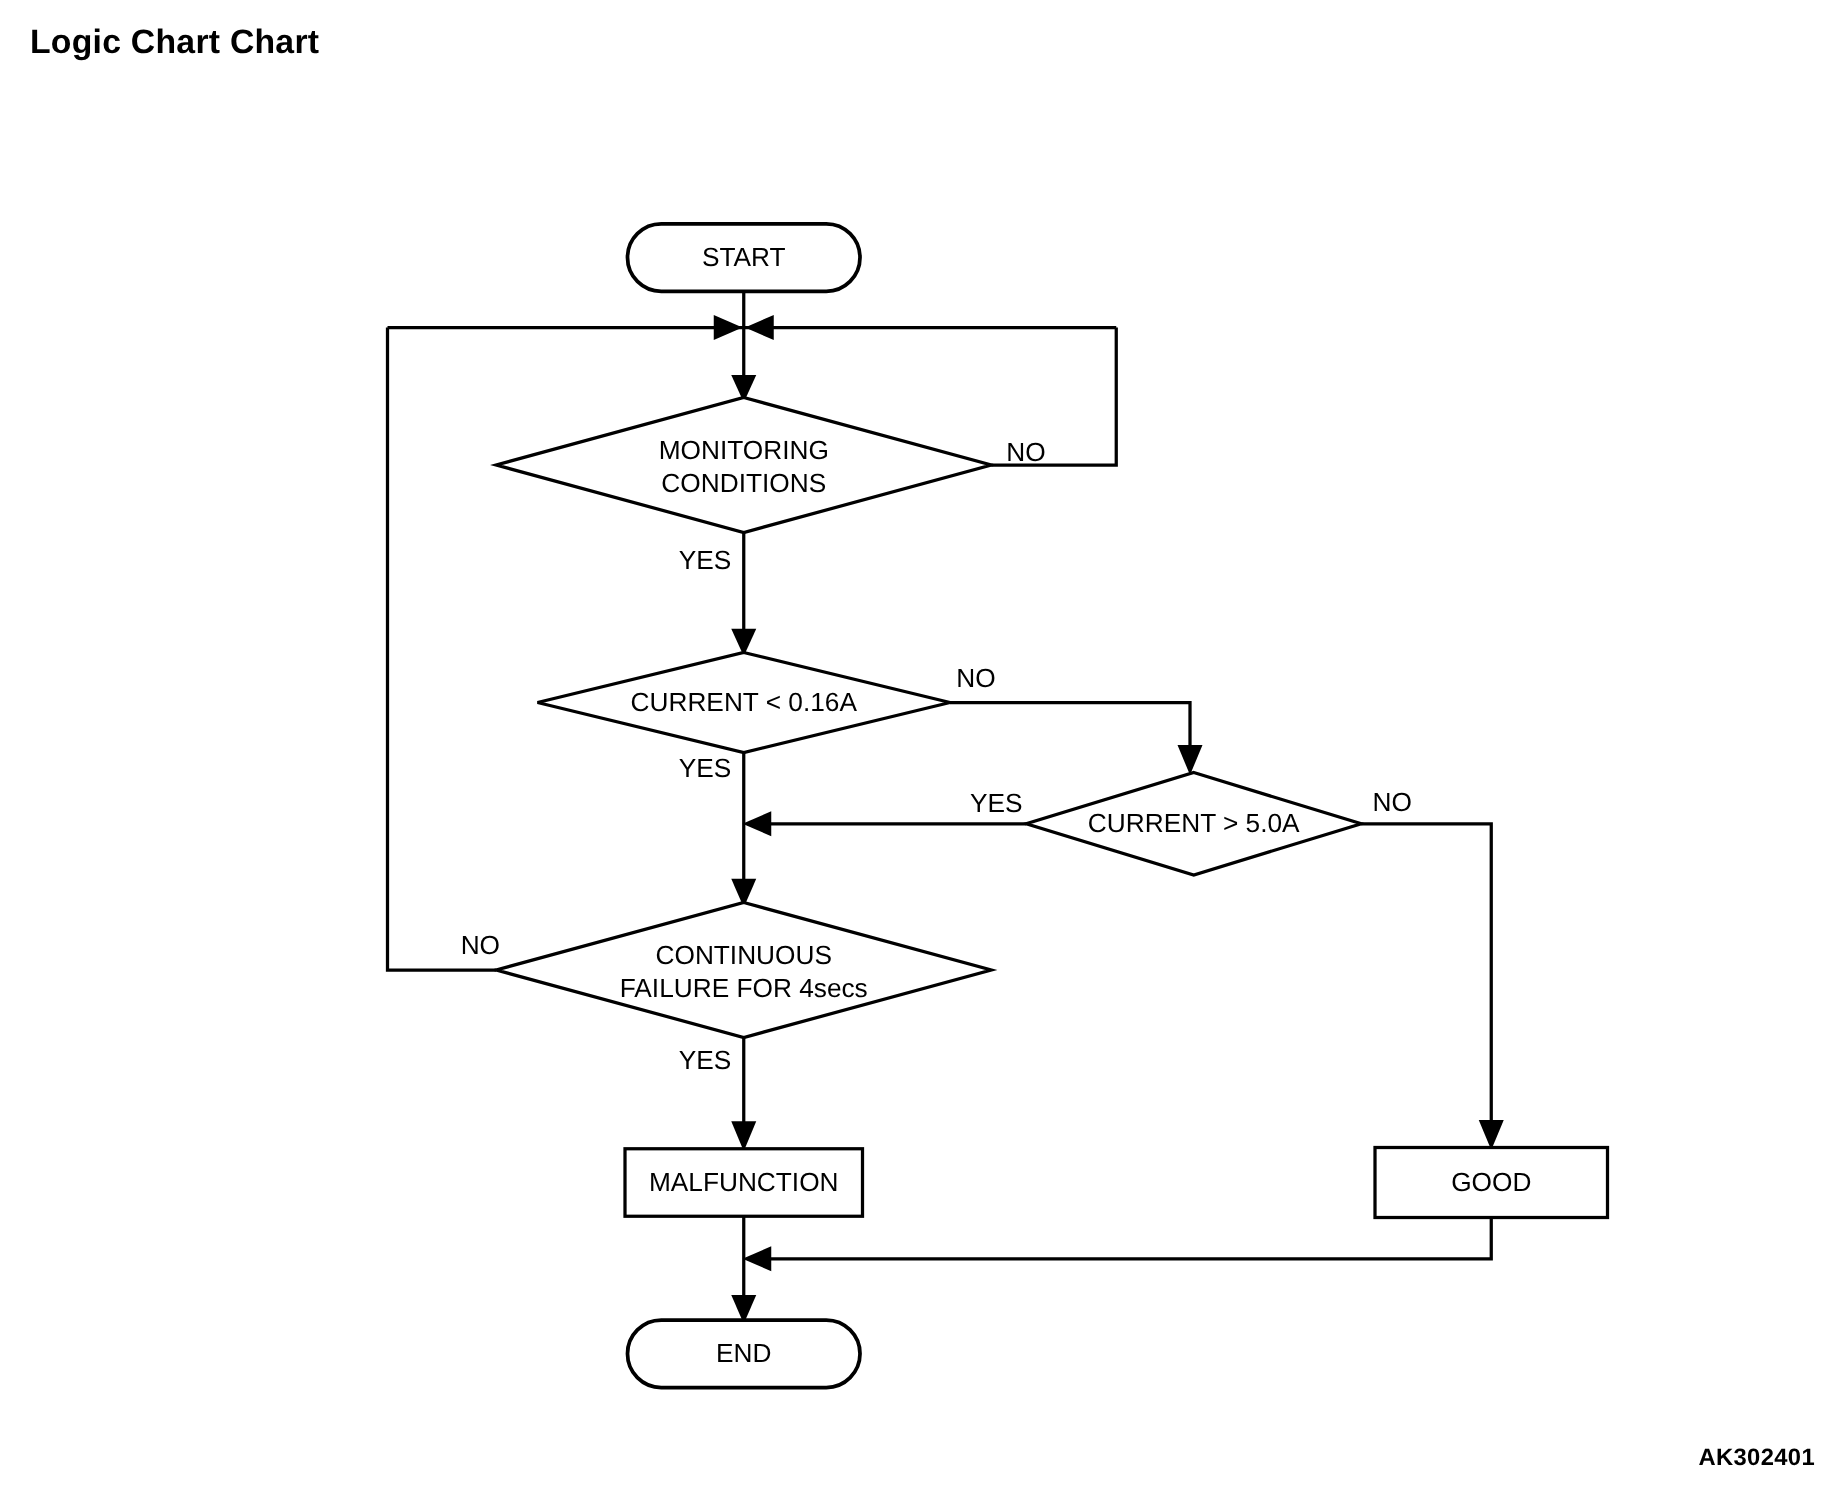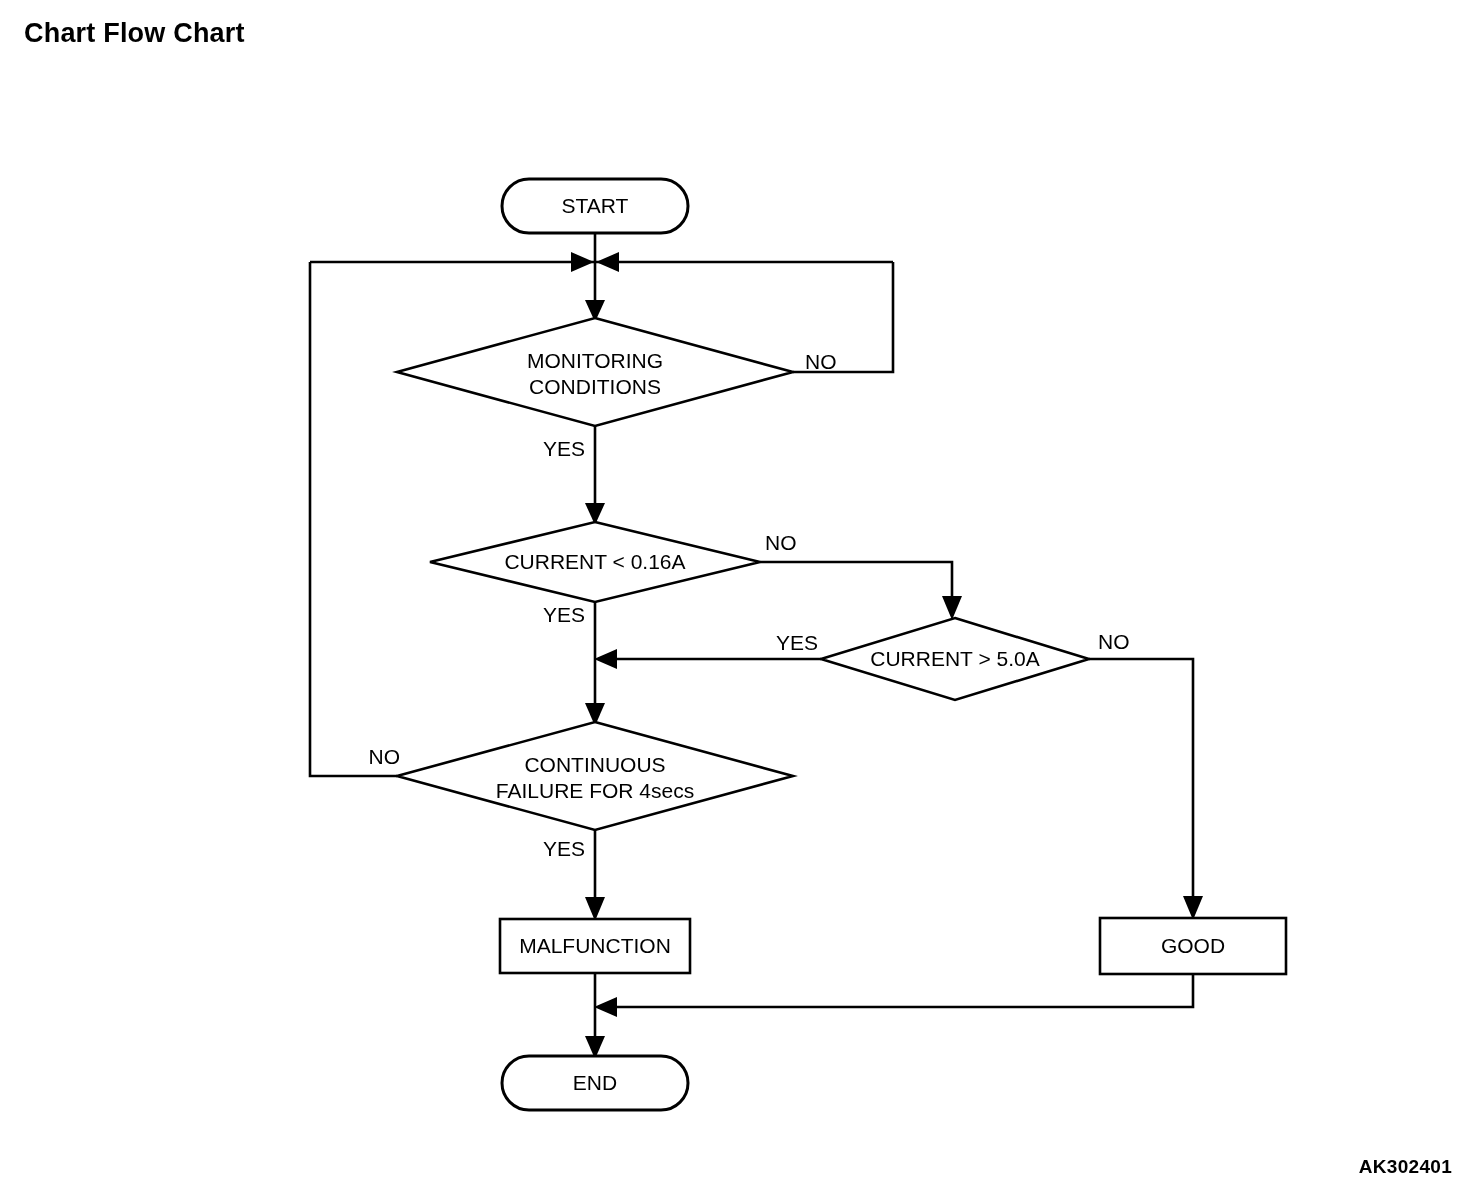--- a/index.html
+++ b/index.html
@@ -70,21 +70,21 @@
     font-size: 21px;
     fill: #000000;
     dominant-baseline: middle;
   }
   .edge-label.anchor-start { text-anchor: start; }
   .edge-label.anchor-end { text-anchor: end; }
 </style>
 </head>
 <body>
 
-<div id="page-title">Chart Flow Chart</div>
+<div id="page-title">Logic Chart Chart</div>
 
 <svg id="flow-svg" viewBox="0 0 1472 1202" xmlns="http://www.w3.org/2000/svg">
 
   <g>
 
     <path class="conn" d="M 595 233 L 595 318"></path>
     <polygon class="arrow-head" points="585,300 605,300 595,322"></polygon>
 
     <path class="conn" d="M 310 262 L 893 262"></path>
     <polygon class="arrow-head" points="571,252 571,272 594,262"></polygon>

